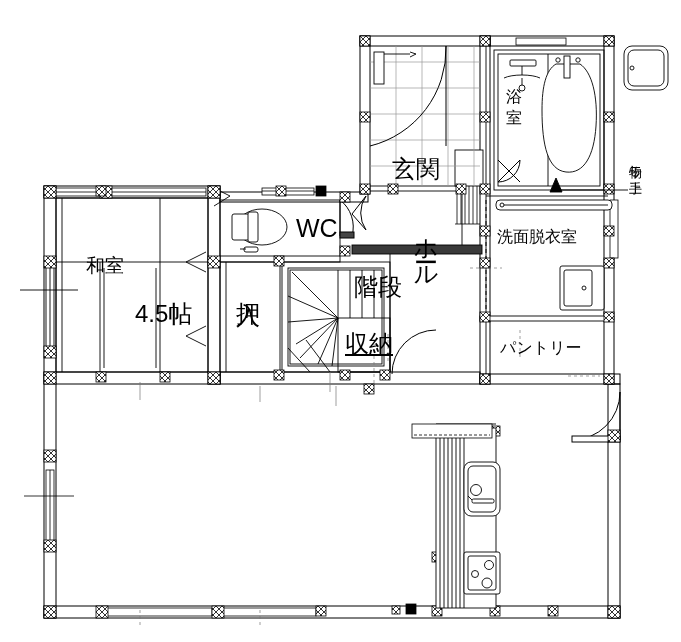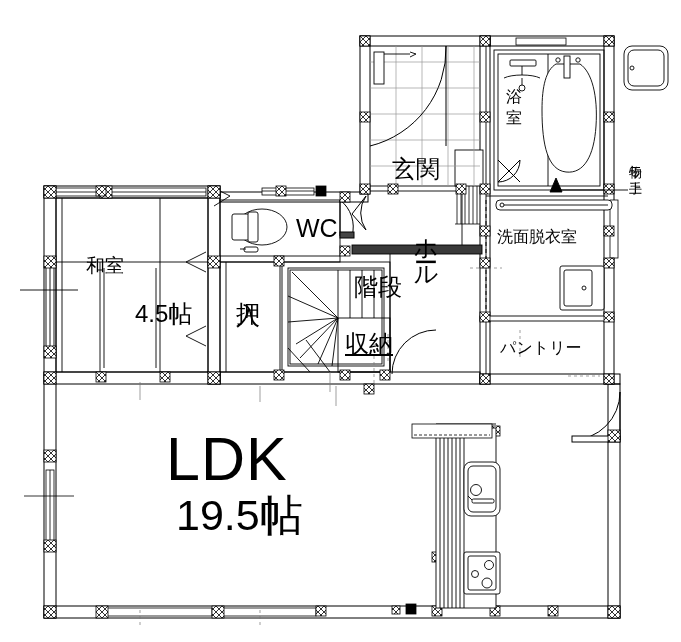--- a/index.html
+++ b/index.html
@@ -397,22 +397,20 @@
       <line x1="470" y1="268" x2="502" y2="268" stroke-dasharray="3 3"></line>
       <line x1="520" y1="330" x2="520" y2="360" stroke-dasharray="3 3"></line>
       <line x1="568" y1="376" x2="600" y2="376" stroke-dasharray="3 3"></line>
       <line x1="260" y1="610" x2="260" y2="628" stroke-dasharray="3 3"></line>
       <line x1="140" y1="610" x2="140" y2="628" stroke-dasharray="3 3"></line>
       <line x1="330" y1="372" x2="330" y2="392"></line>
       <line x1="374" y1="344" x2="374" y2="384" stroke-dasharray="3 3"></line>
     </g>
   </svg>
 
-  <div class="room-label lbl-ldk" style="left:166px; top:428px;">LDK</div>
-  <div class="room-label lbl-ldk-area" style="left:176px; top:494px;">19.5帖</div>
 
   <div class="room-label lbl-washitsu" style="left:86px; top:256px;">和室</div>
   <div class="room-label lbl-washitsu-area" style="left:102px; top:302px;margin-left:33px;">4.5帖</div>
 
   <div class="room-label lbl-md" style="left:392px; top:157px;">玄関</div>
 
   <div class="room-label lbl-md vert" style="left:414px; top:222px;">ホール</div>
 
   <div class="room-label lbl-wc" style="left:296px; top:216px;">WC</div>
 

